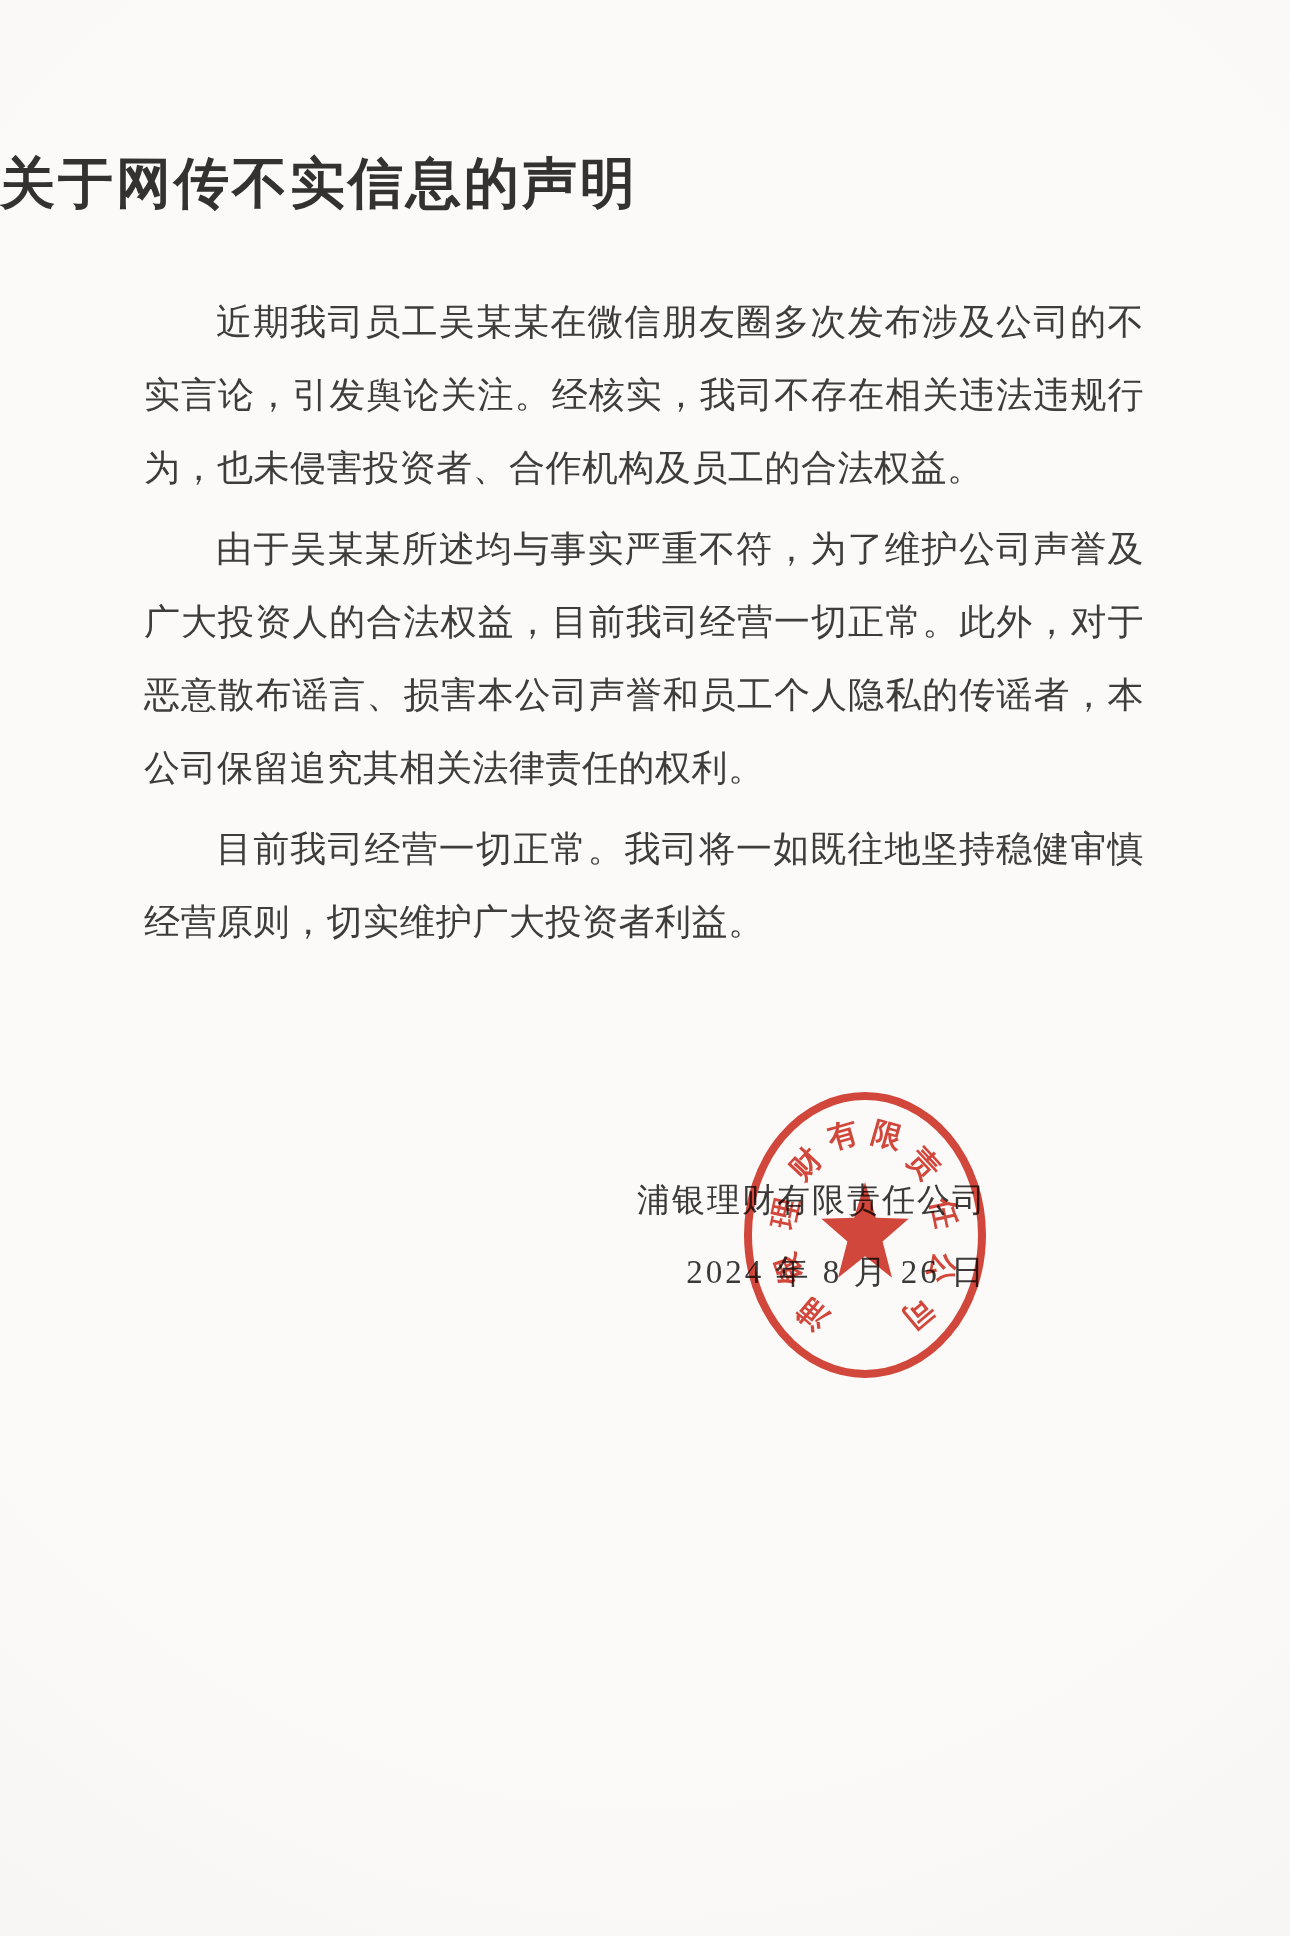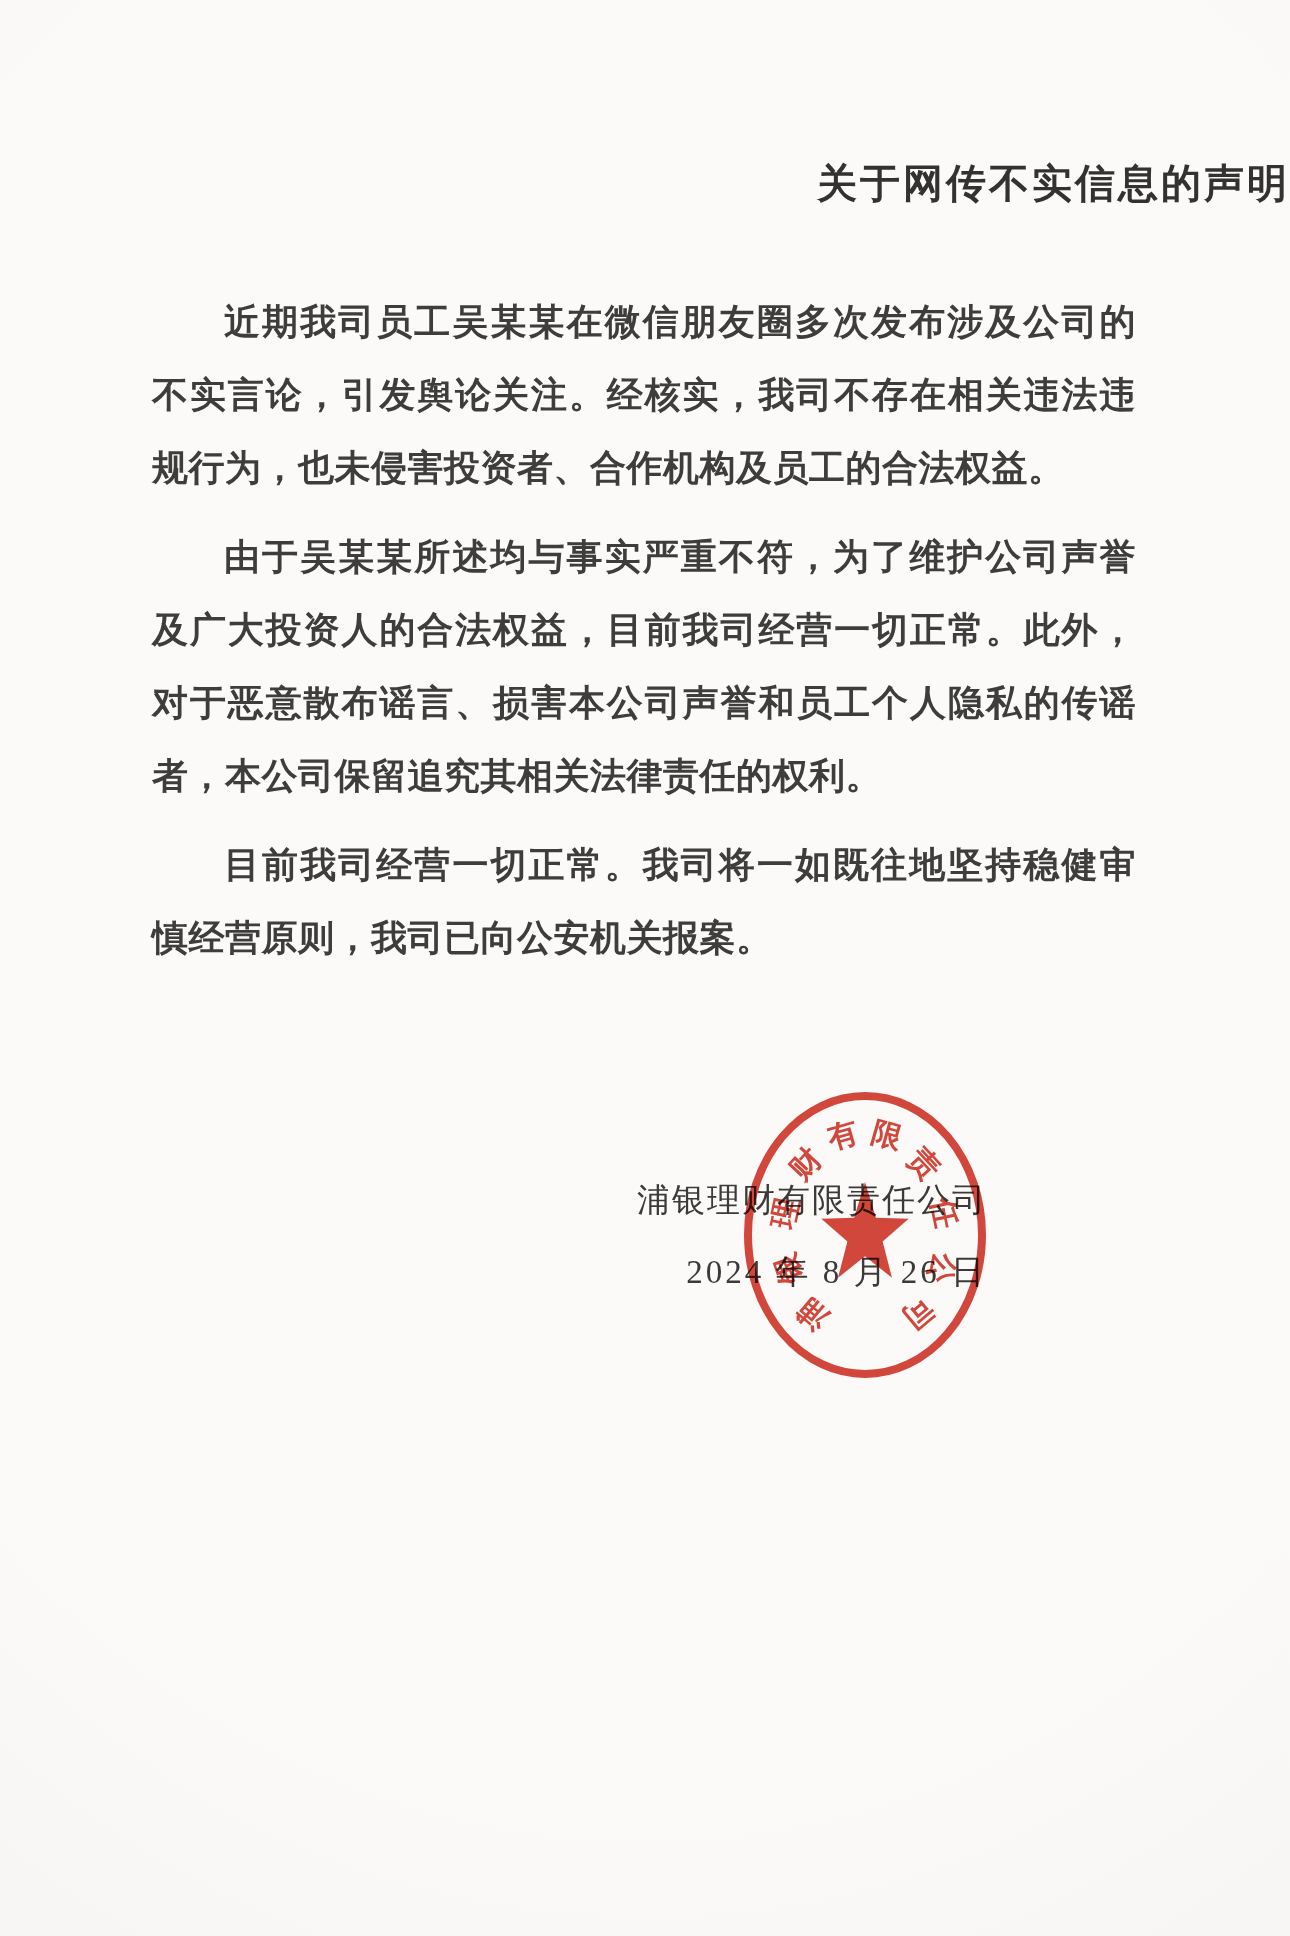--- a/index.html
+++ b/index.html
@@ -14,40 +14,39 @@
     background:
       radial-gradient(ellipse 120% 90% at 50% 42%, #fbfaf8 55%, #f2f1ef 100%),
       #f6f5f3;
     font-family: "Liberation Serif", "DejaVu Serif", serif;
     color: #3e3d3b;
   }
 
   .title {
     margin: 0;
     padding-top: 150px;
-    text-align: right;
+    text-align: left;
     font-family: "Liberation Sans", "DejaVu Sans", sans-serif;
     font-weight: 700;
-    font-size: 40px;
+    font-size: 55px;
     line-height: 66px;
     letter-spacing: 3px;
     color: #333231;
   }
 
   .body-text {
     margin: 70px 138px 0 136px;
     font-size: 36px;
     line-height: 73px;
     text-align: justify;
     letter-spacing: 0.5px;
   }
   .body-text p {
-    margin: 16px;
+    margin: 8px;
     text-indent: 2em;
-    font-weight: bold;
   }
 
   .signature {
     position: absolute;
     top: 1178px;
     right: 303px;
     text-align: right;
     font-size: 33px;
     line-height: 44px;
     color: #3b3a38;
@@ -74,21 +73,21 @@
 </head>
 <body>
 
 <div class="page">
 
   <h1 class="title">关于网传不实信息的声明</h1>
 
   <div class="body-text">
     <p>近期我司员工吴某某在微信朋友圈多次发布涉及公司的不实言论，引发舆论关注。经核实，我司不存在相关违法违规行为，也未侵害投资者、合作机构及员工的合法权益。</p>
     <p>由于吴某某所述均与事实严重不符，为了维护公司声誉及广大投资人的合法权益，目前我司经营一切正常。此外，对于恶意散布谣言、损害本公司声誉和员工个人隐私的传谣者，本公司保留追究其相关法律责任的权利。</p>
-    <p>目前我司经营一切正常。我司将一如既往地坚持稳健审慎经营原则，我司已向公安机关报案。</p>
+    <p>目前我司经营一切正常。我司将一如既往地坚持稳健审慎经营原则，切实维护广大投资者利益。</p>
   </div>
 
   <div class="signature">
     <div class="sig-company">浦银理财有限责任公司</div>
     <div class="sig-date">2024 年 8 月 26 日</div>
   </div>
 
   <svg class="seal" viewBox="0 0 286 306" aria-hidden="true">
     <ellipse cx="143" cy="153" rx="117" ry="139" fill="none" stroke-width="8" stroke="#d23a2d"></ellipse>
     <polygon points="143,100.1 132.1,135.8 99.3,136.7 125.4,159.6 116,195.8 143,174.3 170,195.8 160.6,159.6 186.7,136.7 153.9,135.8" fill="#d23a2d"></polygon>

